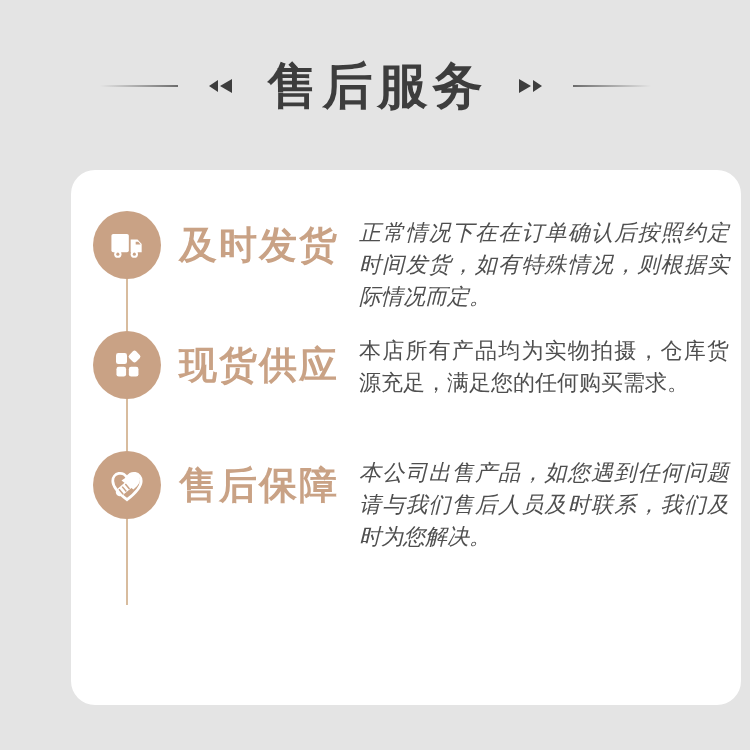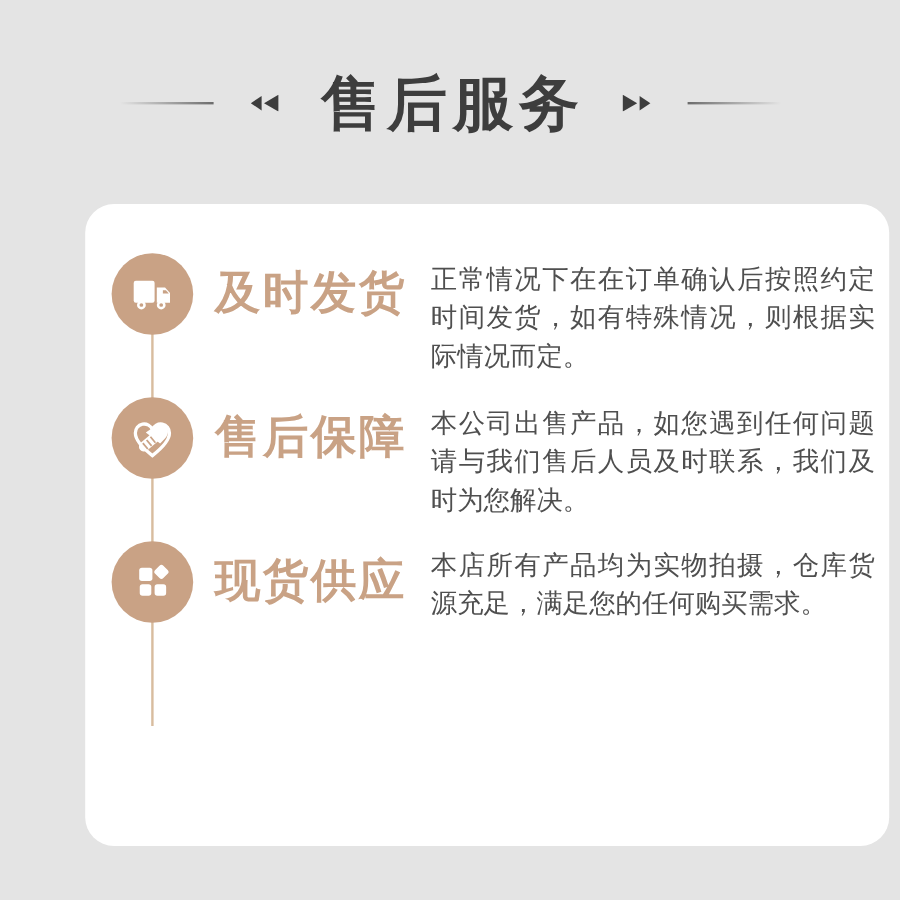--- a/index.html
+++ b/index.html
@@ -54,21 +54,21 @@
   .service-title{
     flex:none;width:166px;margin-left:18px;
     font-size:38px;font-weight:bold;color:var(--accent);
     letter-spacing:2px;white-space:nowrap;line-height:1;
   }
   .service-desc{
     flex:1;margin-left:14px;margin-right:12px;
     font-size:22px;line-height:32px;color:var(--body);
     position:relative;text-align:justify;
   }
-  .shift-20{top:20px;} .shift-2{top:2px;} .shift-15{top:15px;}
+  .shift-20{top:20px;font-style:italic;} .shift-2{top:2px;} .shift-15{top:15px;}
 </style>
 </head>
 <body>
 
 <div class="canvas">
 
   <div class="header">
     <div class="h-line left"></div>
     <div class="h-arrows">
       <svg width="25" height="14" viewBox="0 0 25 14">
@@ -102,43 +102,43 @@
             <circle cx="32" cy="34" r="1.7" fill="#c9a285"></circle>
           </svg>
         </div>
         <div class="service-title">及时发货</div>
         <div class="service-desc shift-20">正常情况下在在订单确认后按照约定时间发货，如有特殊情况，则根据实际情况而定。</div>
       </div>
 
       <div class="service-row">
         <div class="icon-circle">
           <svg width="44" height="44" viewBox="0 0 48 48">
+            <rect x="12" y="11" width="12" height="12" rx="2.5" fill="#ffffff"></rect>
+            <rect x="27" y="9.5" width="10.5" height="10.5" rx="2.5" fill="#ffffff" transform="rotate(45 32.2 14.7)"></rect>
+            <rect x="12.5" y="26" width="10.5" height="10.5" rx="2.5" fill="#ffffff"></rect>
+            <rect x="26" y="26" width="10.5" height="10.5" rx="2.5" fill="#ffffff"></rect>
+          </svg>
+        </div>
+        <div class="service-title">现货供应</div>
+        <div class="service-desc shift-2">本店所有产品均为实物拍摄，仓库货源充足，满足您的任何购买需求。</div>
+      </div>
+
+      <div class="service-row">
+        <div class="icon-circle">
+          <svg width="44" height="44" viewBox="0 0 48 48">
             <path d="M24 40 C15 33 8.5 26.5 8.5 19.5 a8 8 0 0 1 15.5-3 a8 8 0 0 1 15.5 3 C39.5 26.5 33 33 24 40 z" fill="none" stroke="#ffffff" stroke-width="3"></path>
             <path d="M26 13.5 c3.5-3.5 9.5-3 11.5 1.5 c1.5 3.5 0.5 7-2.5 10 l-4 4 L18 19 z" fill="#ffffff"></path>
             <g transform="rotate(-40 22 27)">
               <rect x="10" y="22.5" width="22" height="9" rx="4.5" fill="#ffffff"></rect>
               <rect x="15" y="24" width="1.6" height="7" fill="#c9a285"></rect>
               <rect x="19.5" y="24" width="1.6" height="7" fill="#c9a285"></rect>
               <rect x="24" y="24" width="1.6" height="7" fill="#c9a285"></rect>
             </g>
           </svg>
         </div>
         <div class="service-title">售后保障</div>
         <div class="service-desc shift-20">本公司出售产品，如您遇到任何问题请与我们售后人员及时联系，我们及时为您解决。</div>
       </div>
 
-      <div class="service-row">
-        <div class="icon-circle">
-          <svg width="44" height="44" viewBox="0 0 48 48">
-            <rect x="12" y="11" width="12" height="12" rx="2.5" fill="#ffffff"></rect>
-            <rect x="27" y="9.5" width="10.5" height="10.5" rx="2.5" fill="#ffffff" transform="rotate(45 32.2 14.7)"></rect>
-            <rect x="12.5" y="26" width="10.5" height="10.5" rx="2.5" fill="#ffffff"></rect>
-            <rect x="26" y="26" width="10.5" height="10.5" rx="2.5" fill="#ffffff"></rect>
-          </svg>
-        </div>
-        <div class="service-title">现货供应</div>
-        <div class="service-desc shift-2">本店所有产品均为实物拍摄，仓库货源充足，满足您的任何购买需求。</div>
-      </div>
-
 
     </div>
   </div>
 </div>
 
 </body></html>

